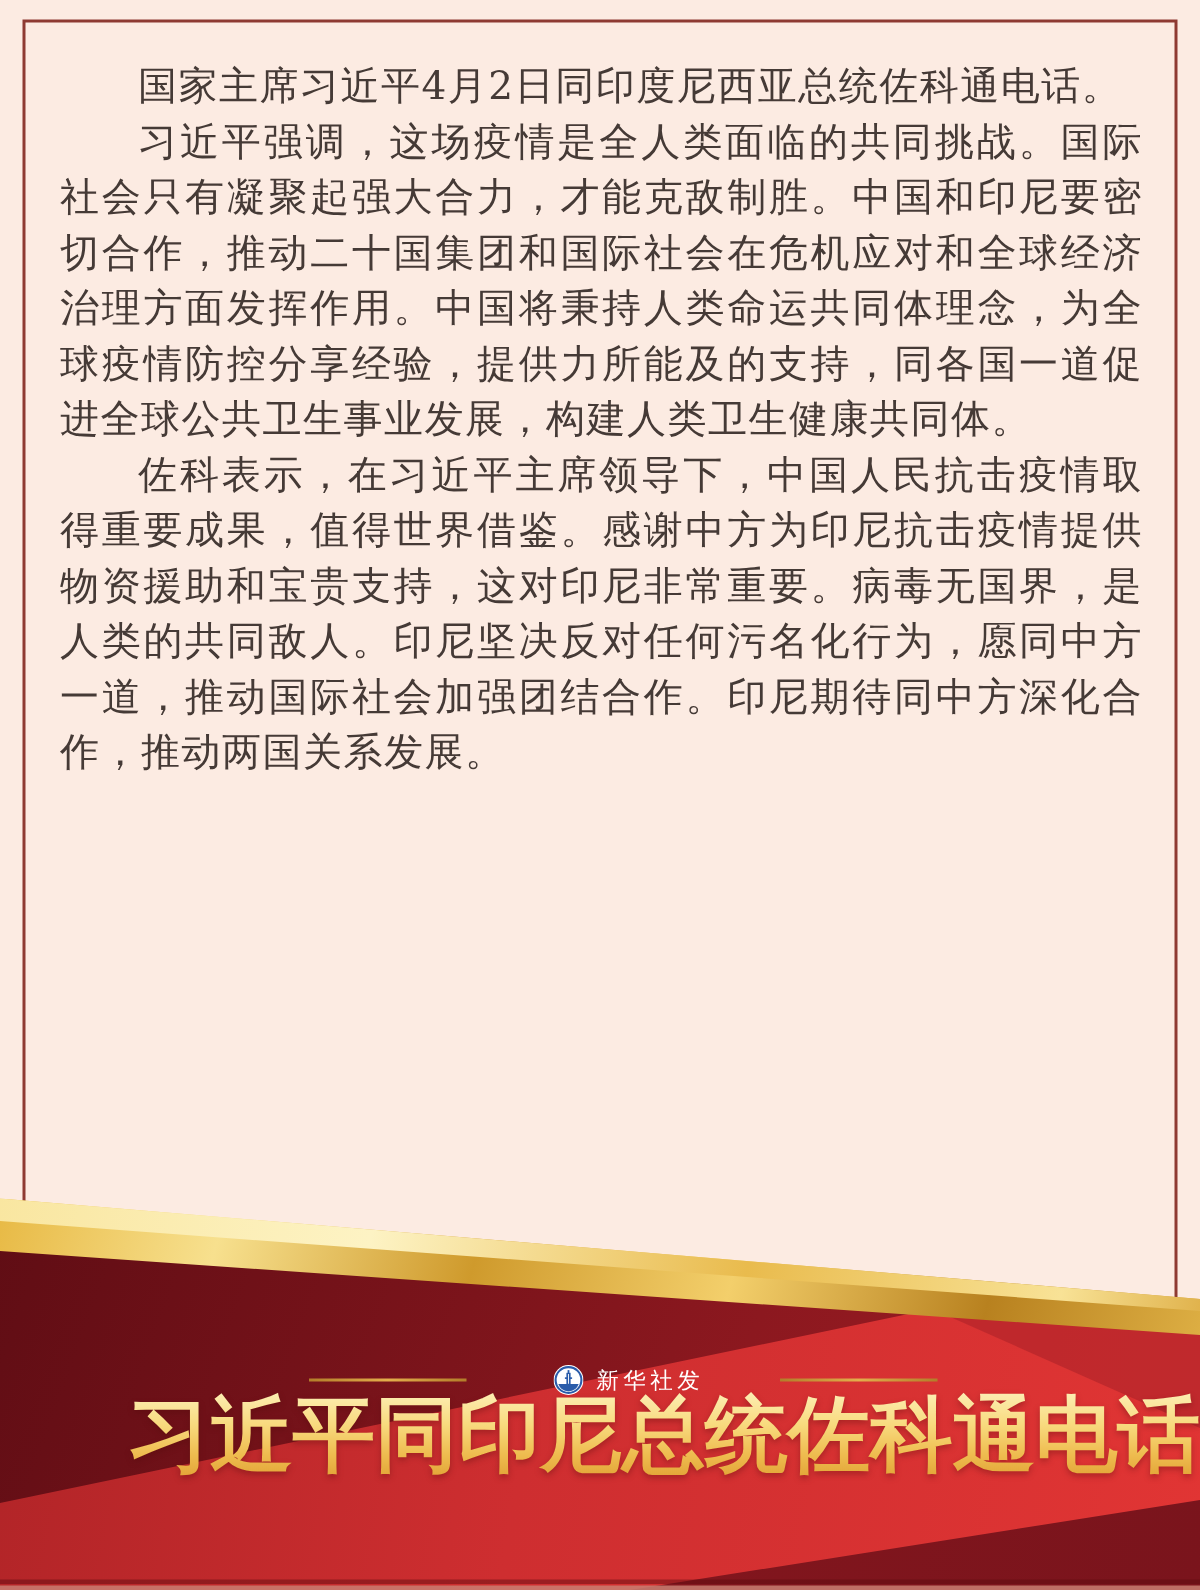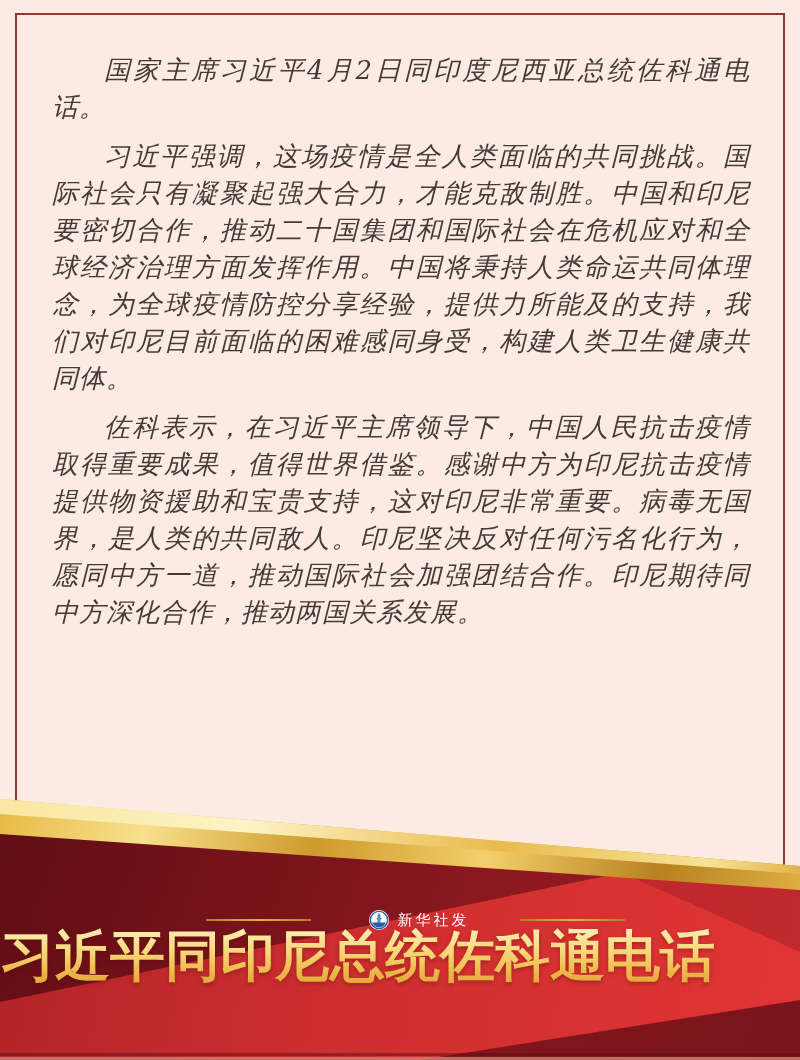--- a/index.html
+++ b/index.html
@@ -13,21 +13,21 @@
     position:absolute;left:15px;top:13px;width:770px;height:1040px;
     box-sizing:border-box;border:2px solid #8e3a32;
     background:transparent;z-index:1;
   }
   
   .article{
     position:absolute;left:40px;top:40px;width:722px;z-index:2;
     color:#453a36;font-size:26px;line-height:37px;
     text-align:justify;letter-spacing:1px;
   }
-  .article p{margin:12px;text-indent:2em;font-style:italic;}
+  .article p{margin:0;text-indent:2em;}
   
   .banner{position:absolute;left:0;top:780px;width:800px;height:280px;z-index:5;}
   .banner > div{position:absolute;left:0;top:0;width:800px;height:280px;}
   .red-base{
     background:linear-gradient(100deg,#b02427 0%,#ce2e30 45%,#e13534 100%);
     clip-path:polygon(0 51px,800px 106px,800px 280px,0 280px);
   }
   .shade-topleft{
     background:linear-gradient(110deg,#5f0d14 0%,#8c181f 60%,#a21e24 100%);
     clip-path:polygon(0 51px,620px 93px,0 222px);
@@ -47,21 +47,21 @@
   }
   .gold-ribbon-highlight{
     background:linear-gradient(100deg,#f9e6a0 0%,#fdf3c4 30%,#e9bb4d 60%,#f8e296 85%,#d8a233 100%);
     clip-path:polygon(0 19px,800px 86px,800px 94px,0 34px);
   }
   .edge-dark{top:273px!important;height:3px!important;background:rgba(92,10,16,.45);}
   .edge-light{top:277px!important;height:3px!important;background:#c97f72;opacity:.85;}
   
   .banner-title{
     position:absolute;left:0;top:146px;width:800px;margin:0;z-index:6;
-    text-align:left;font-size:55px;font-weight:bold;line-height:1.08;
+    text-align:right;font-size:55px;font-weight:bold;line-height:1.08;
     letter-spacing:0;
     background:linear-gradient(180deg,#fdf0b8 0%,#f8da7e 40%,#eebb4e 75%,#e2a437 100%);
     -webkit-background-clip:text;background-clip:text;color:transparent;
     text-shadow:0 2px 4px rgba(80,8,10,.0);
     filter:drop-shadow(0 2px 2px rgba(80,8,10,.35));
   }
   
   .credit-row{
     position:absolute;left:0;top:240px;width:800px;height:26px;z-index:6;
     display:flex;align-items:center;justify-content:center;padding-left:15px;
@@ -75,21 +75,21 @@
     font-family:"DejaVu Sans","Liberation Sans",sans-serif;
   }
 </style>
 </head>
 <body>
 
 <div class="frame"></div>
 
 <div class="article">
   <p>国家主席习近平4月2日同印度尼西亚总统佐科通电话。</p>
-  <p>习近平强调，这场疫情是全人类面临的共同挑战。国际社会只有凝聚起强大合力，才能克敌制胜。中国和印尼要密切合作，推动二十国集团和国际社会在危机应对和全球经济治理方面发挥作用。中国将秉持人类命运共同体理念，为全球疫情防控分享经验，提供力所能及的支持，我们对印尼目前面临的困难感同身受，构建人类卫生健康共同体。</p>
+  <p>习近平强调，这场疫情是全人类面临的共同挑战。国际社会只有凝聚起强大合力，才能克敌制胜。中国和印尼要密切合作，推动二十国集团和国际社会在危机应对和全球经济治理方面发挥作用。中国将秉持人类命运共同体理念，为全球疫情防控分享经验，提供力所能及的支持，同各国一道促进全球公共卫生事业发展，构建人类卫生健康共同体。</p>
   <p>佐科表示，在习近平主席领导下，中国人民抗击疫情取得重要成果，值得世界借鉴。感谢中方为印尼抗击疫情提供物资援助和宝贵支持，这对印尼非常重要。病毒无国界，是人类的共同敌人。印尼坚决反对任何污名化行为，愿同中方一道，推动国际社会加强团结合作。印尼期待同中方深化合作，推动两国关系发展。</p>
 </div>
 
 <div class="banner">
   <div class="red-base"></div>
   <div class="shade-topleft"></div>
   <div class="shade-topright"></div>
   <div class="shade-bottomright"></div>
   <div class="gold-ribbon"></div>
   <div class="gold-ribbon-highlight"></div>

